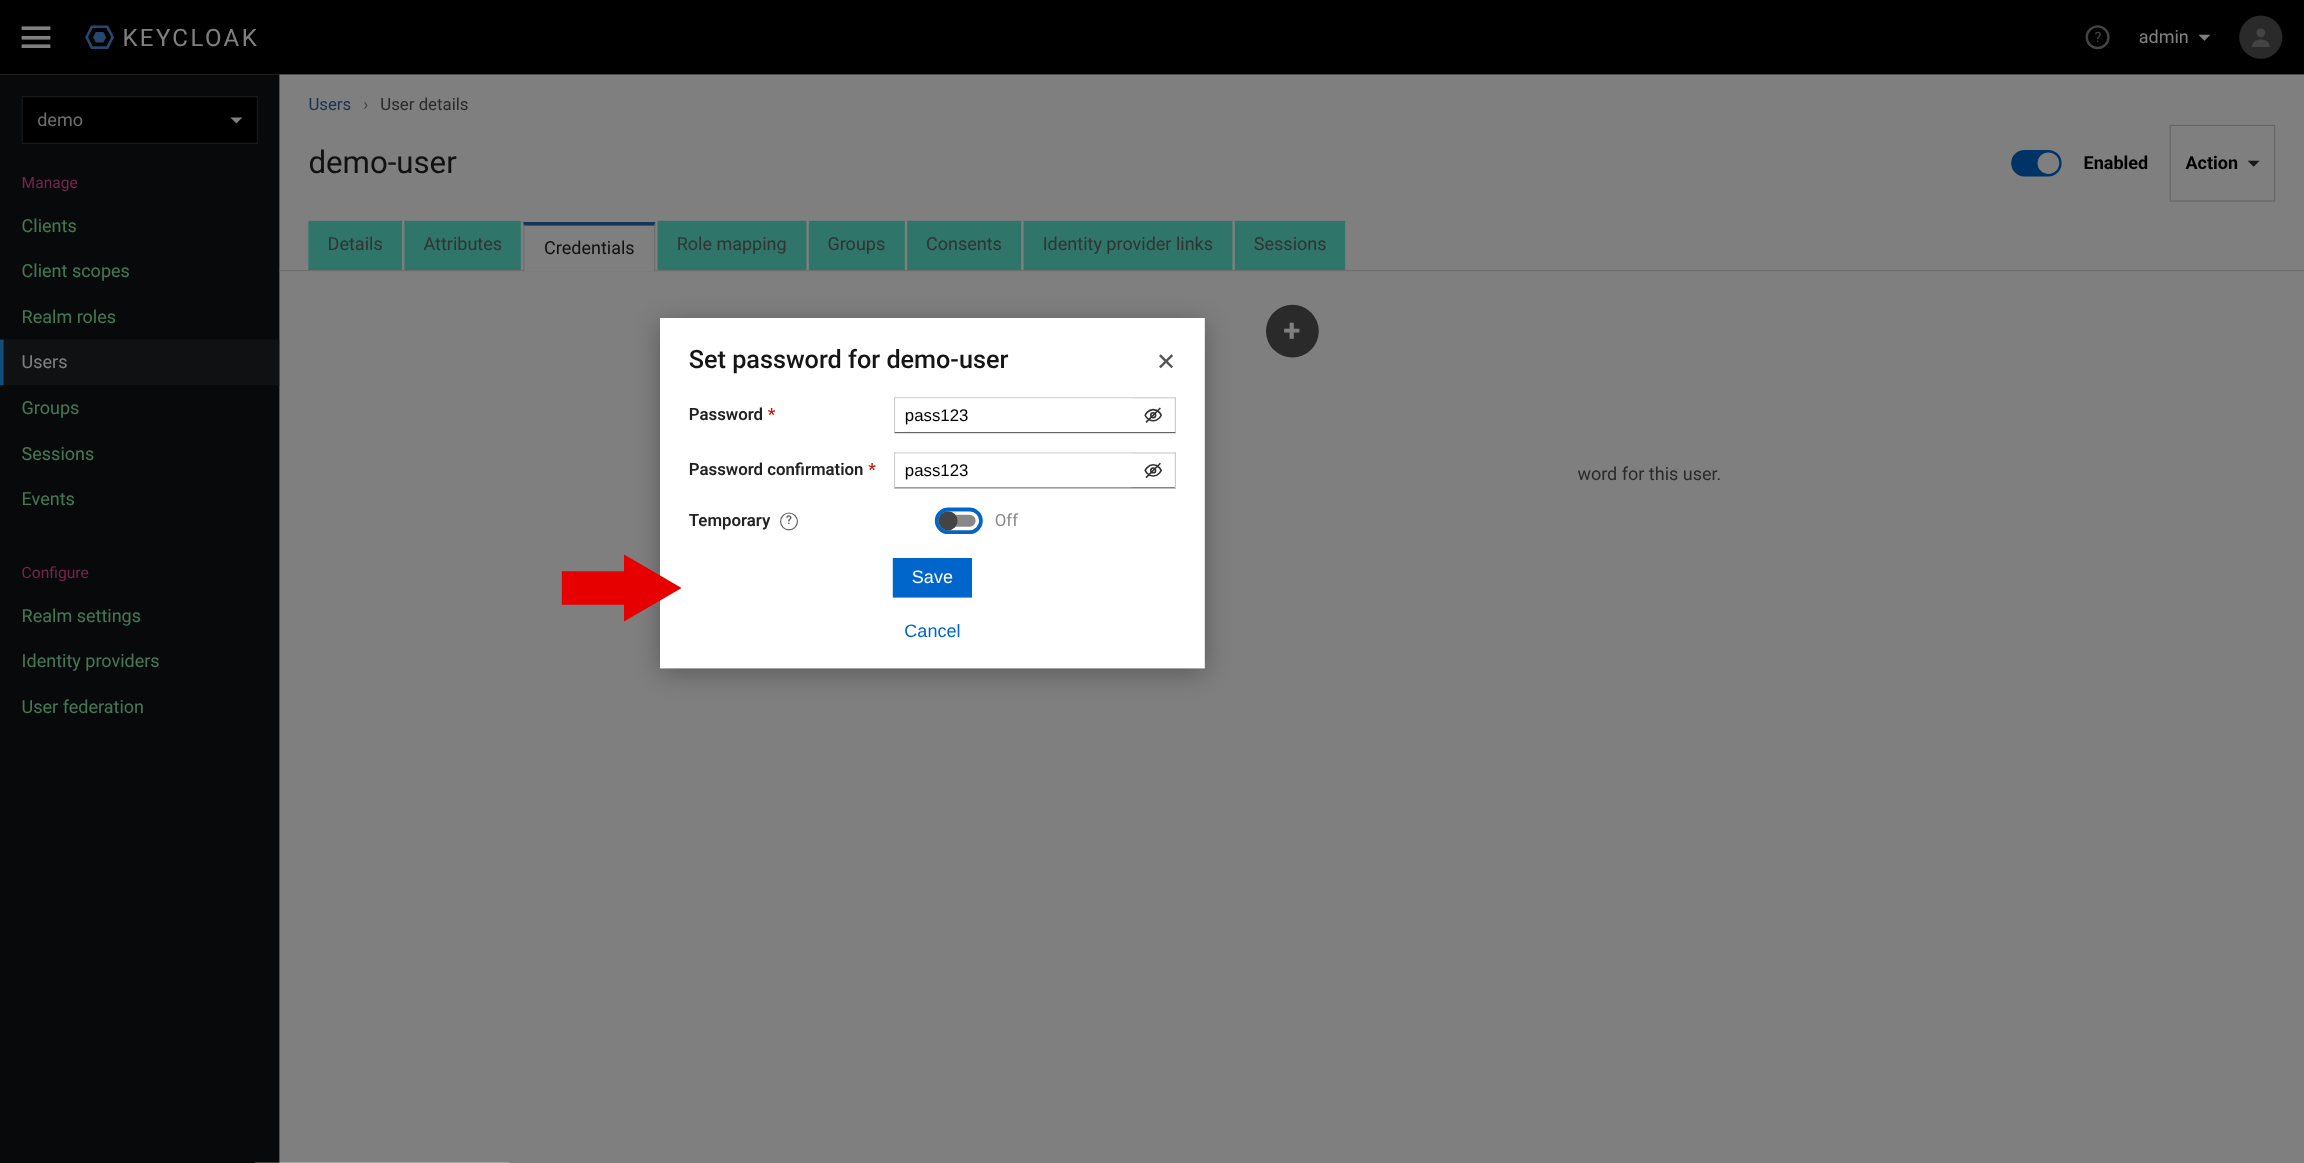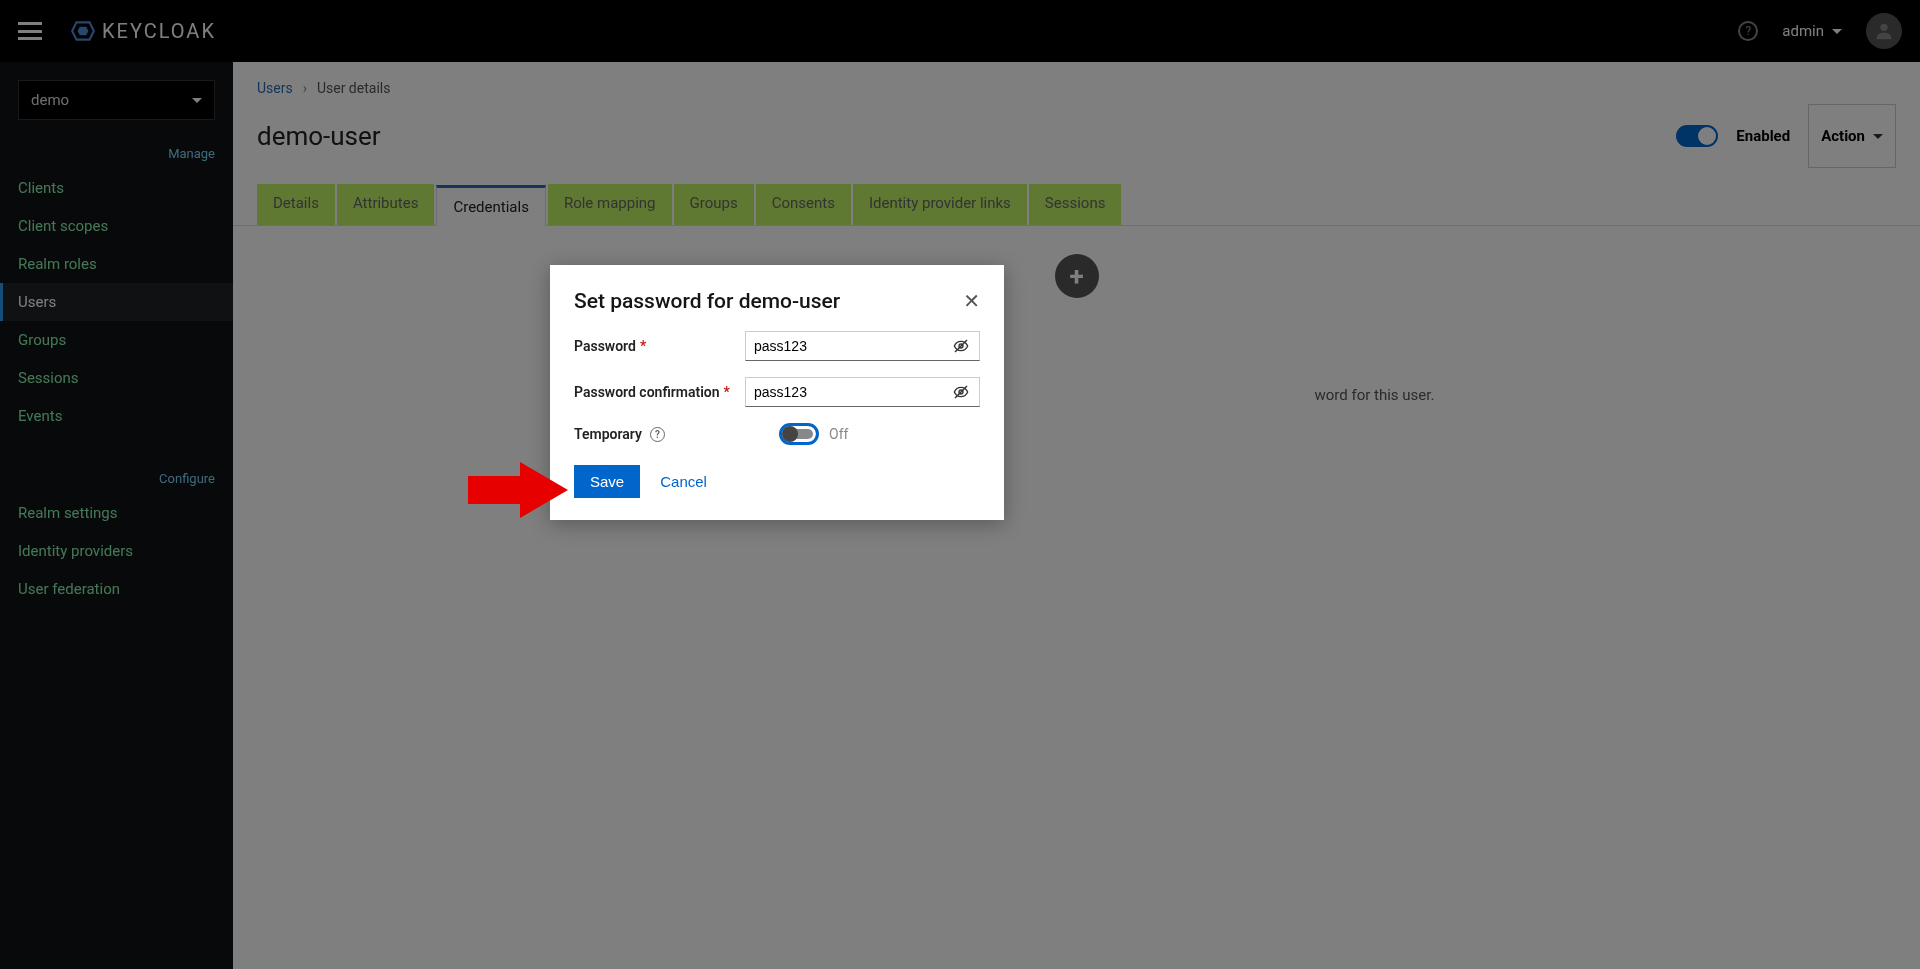--- a/index.html
+++ b/index.html
@@ -95,21 +95,21 @@
     }
     .realm-select {
       margin: 0 18px 18px 18px;
       background: #000;
       border: 1px solid #333;
       padding: 10px 12px;
       display:flex; align-items:center; justify-content:space-between;
       cursor:pointer; color:#ddd;
     }
     .section-label {
-      padding: 8px 18px; font-size: 13px; color:#7dd3fc;text-align:right;
+      padding: 8px 18px; font-size: 13px; color:#ec4899;
     }
     .nav-item {
       padding: 10px 18px; cursor:pointer; color:#86efac;
     }
     .nav-item.active {
       background: #212326;
       border-left: 3px solid #2b9af3;
       padding-left: 15px;
       color: #fff;
     }
@@ -144,21 +144,21 @@
     .action-button {
       border:1px solid #ccc; padding:22px 12px; display:flex; align-items:center; gap:8px;
       font-size:15px; cursor:pointer; background:#fff;
     }
     
     .tabs {
       display:flex; padding: 0 24px; border-bottom:1px solid #ddd;
     }
     .tab {
       padding: 10px 16px; font-size:15px; color:#666; cursor:pointer;
-      background:#bef264; margin-right:2px;
+      background:#5eead4; margin-right:2px;
     }
     .tab.active {
       background:#fff; color:#222; border-top:3px solid #2b6cb0;
       border-left:1px solid #ddd;border-right:1px solid #ddd;
       position:relative; top:1px;
     }
     
     .empty-state {
       flex:1; display:flex; flex-direction:column; align-items:center;
       padding-top: 28px; color:#555;
@@ -213,21 +213,21 @@
       width:16px;height:16px;border-radius:50%;background:#444;position:absolute;top:0px;left:0px;
     }
     .off-label { margin-left:10px; color:#888; font-size:14px;}
     .help-q {
       width:15px;height:15px;border:1.5px solid #666;border-radius:50%;
       display:inline-flex;align-items:center;justify-content:center;
       font-size:10px;color:#666;margin-left:4px;
     }
 
     .modal-actions {
-      display:flex; gap:20px; align-items:center; margin-top:20px;
+      display:flex; gap:20px; align-items:center; margin-top:20px;flex-direction:column;
     }
     .btn-save {
       background:#0066cc; color:#fff; border:none; padding:8px 16px;
       font-size:15px; cursor:pointer;
     }
     .btn-cancel {
       background:none; border:none; color:#0066cc; font-size:15px; cursor:pointer;
     }
 
     

